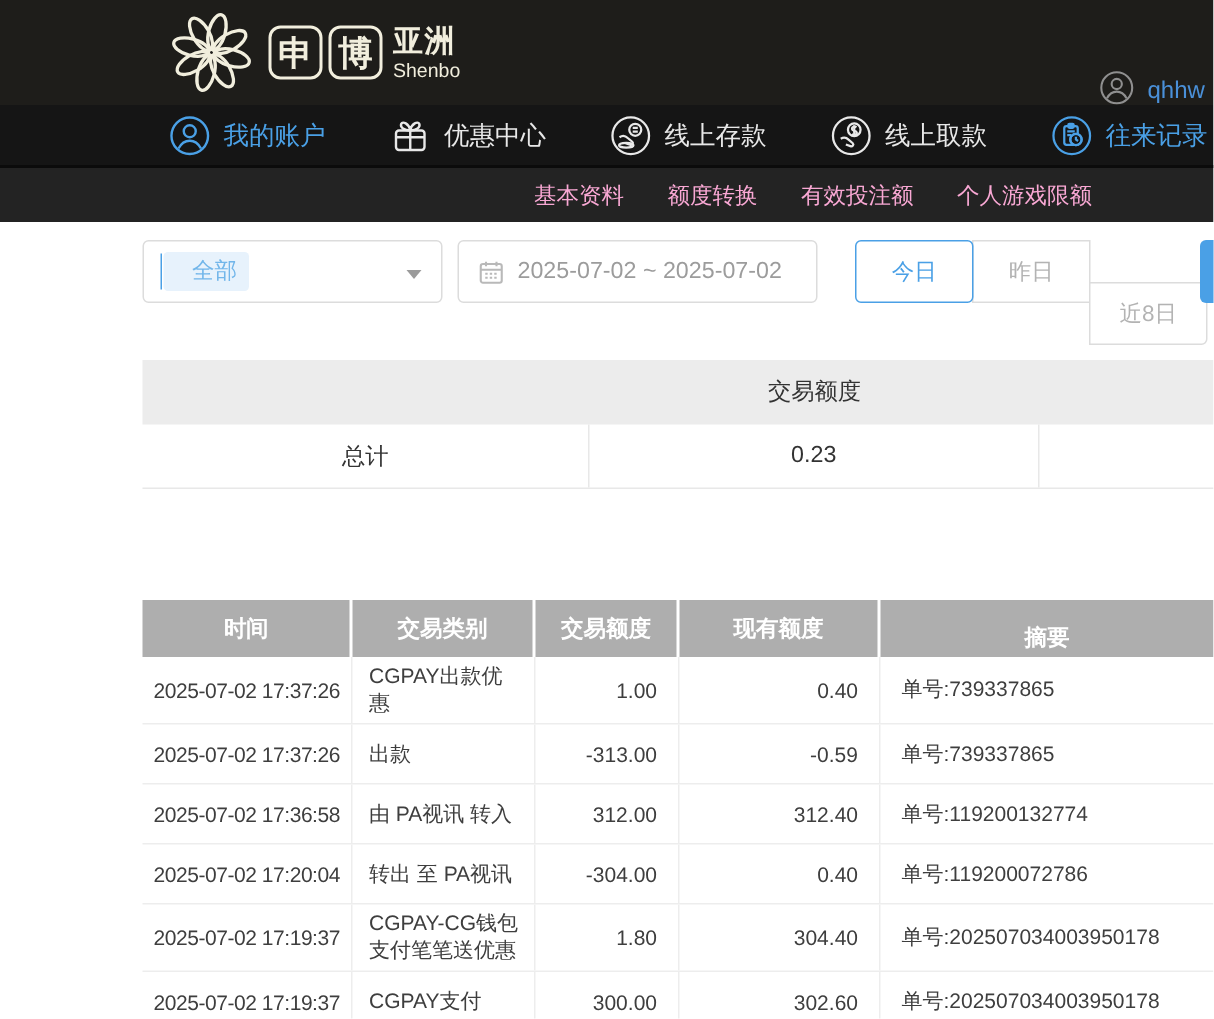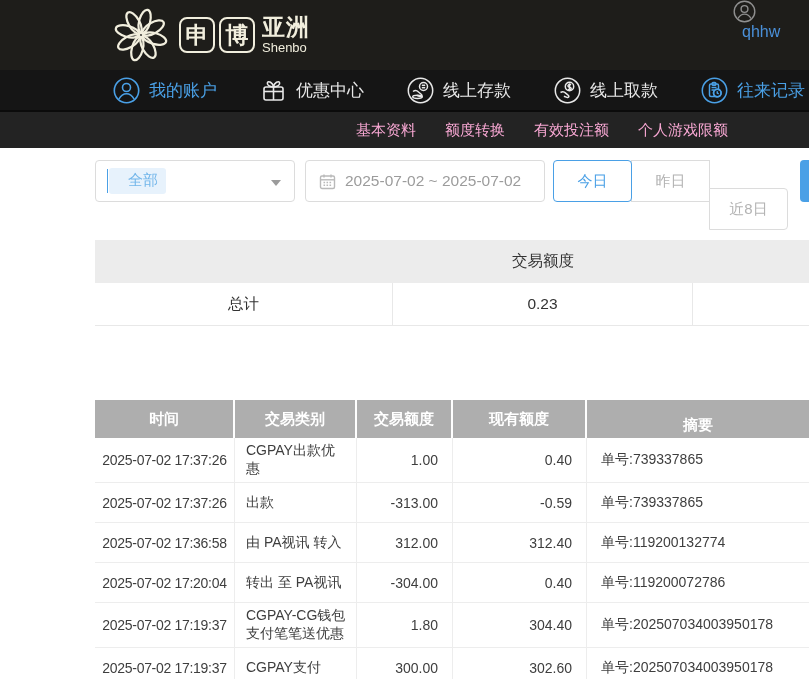--- a/index.html
+++ b/index.html
@@ -8,23 +8,23 @@
   .screen { position:relative; width:809px; height:679px; overflow:hidden; }
 
   
   .top-header { position:relative; height:70px; background:var(--header-bg,#1e1d1a); }
   .logo { position:absolute; left:113px; top:0; height:70px; display:flex; align-items:center; cursor:pointer; }
   .logo-flower { margin-right:10px; }
   .logo-box { display:inline-flex; align-items:center; justify-content:center;
     width:36px; height:36px; border:2px solid var(--cream,#f1eedd); border-radius:8px;
     color:var(--cream,#f1eedd); font-size:23px; font-weight:bold; margin-right:4px; }
   .logo-region { display:flex; flex-direction:column; margin-left:3px; line-height:1; }
-  .logo-region .cn { color:var(--cream,#f1eedd); font-size:23px; font-weight:bold; letter-spacing:1px; }
+  .logo-region .cn { color:var(--cream,#f1eedd); font-size:20px; font-weight:bold; letter-spacing:1px; }
   .logo-region .en { color:var(--cream,#f1eedd); font-size:13px; margin-top:2px; }
-  .user-box { position:absolute; left:733px; top:0; height:70px; display:flex; align-items:flex-start; cursor:pointer;flex-direction:column; }
+  .user-box { position:absolute; left:733px; top:0; height:70px; display:flex; align-items:flex-end; cursor:pointer; }
   .user-box .uname { color:var(--username-blue,#4a90d9); font-size:16px; margin-left:9px; white-space:nowrap; }
 
   
   .main-nav { height:40px; background:var(--nav-bg,#151515); display:flex; align-items:center;
     padding:0 4px 0 113px; justify-content:space-between; }
   .nav-item { display:flex; align-items:center; gap:9px; color:#e8e8e8; font-size:17px; cursor:pointer; white-space:nowrap; }
   .nav-item.active { color:var(--accent,#4aa0e6); }
   .nav-item svg { display:block; }
 
   
@@ -40,21 +40,21 @@
     background:#fff; border:1px solid #dcdcdc; border-radius:4px; display:flex; align-items:center;
     padding-left:11px; cursor:pointer; }
   .cursor-bar { width:1px; height:24px; background:var(--accent,#4aa0e6); margin-right:1px; }
   .sel-token { background:#e7f2fc; color:#72b6ea; font-size:15px; padding:3px 8px 4px 19px; border-radius:3px; }
   .sel-caret { position:absolute; right:13px; top:19px; width:0; height:0;
     border-left:5px solid transparent; border-right:5px solid transparent; border-top:6px solid #9b9b9b; }
   .filter-date { position:absolute; left:305px; top:12px; width:240px; height:42px;
     background:#fff; border:1px solid #dcdcdc; border-radius:4px; display:flex; align-items:center;
     padding-left:13px; gap:9px; cursor:pointer; }
   .filter-date .d-text { color:#9c9c9c; font-size:15.5px; white-space:nowrap; }
-  .quick-group { position:absolute; left:553px; top:12px; height:42px; display:flex; }
+  .quick-group { position:absolute; left:570px; top:12px; height:42px; display:flex; }
   .q-btn { width:79px; height:42px; background:#fff; border:1px solid #dcdcdc; color:#b3b3b3;
     font-size:15px; display:flex; align-items:center; justify-content:center; cursor:pointer; }
   .q-btn + .q-btn { margin-left:-1px; }
   .q-btn.first { border-radius:4px 0 0 4px; }
   .q-btn.last { border-radius:0 4px 4px 0;margin-top:28px; }
   .q-btn.active { border:1px solid var(--accent,#4aa0e6); color:var(--accent,#4aa0e6); z-index:2; border-radius:4px; }
   .search-btn { position:absolute; left:800px; top:12px; width:46px; height:42px;
     background:var(--accent,#4aa0e6); border:none; border-radius:4px; cursor:pointer; }
 
   

